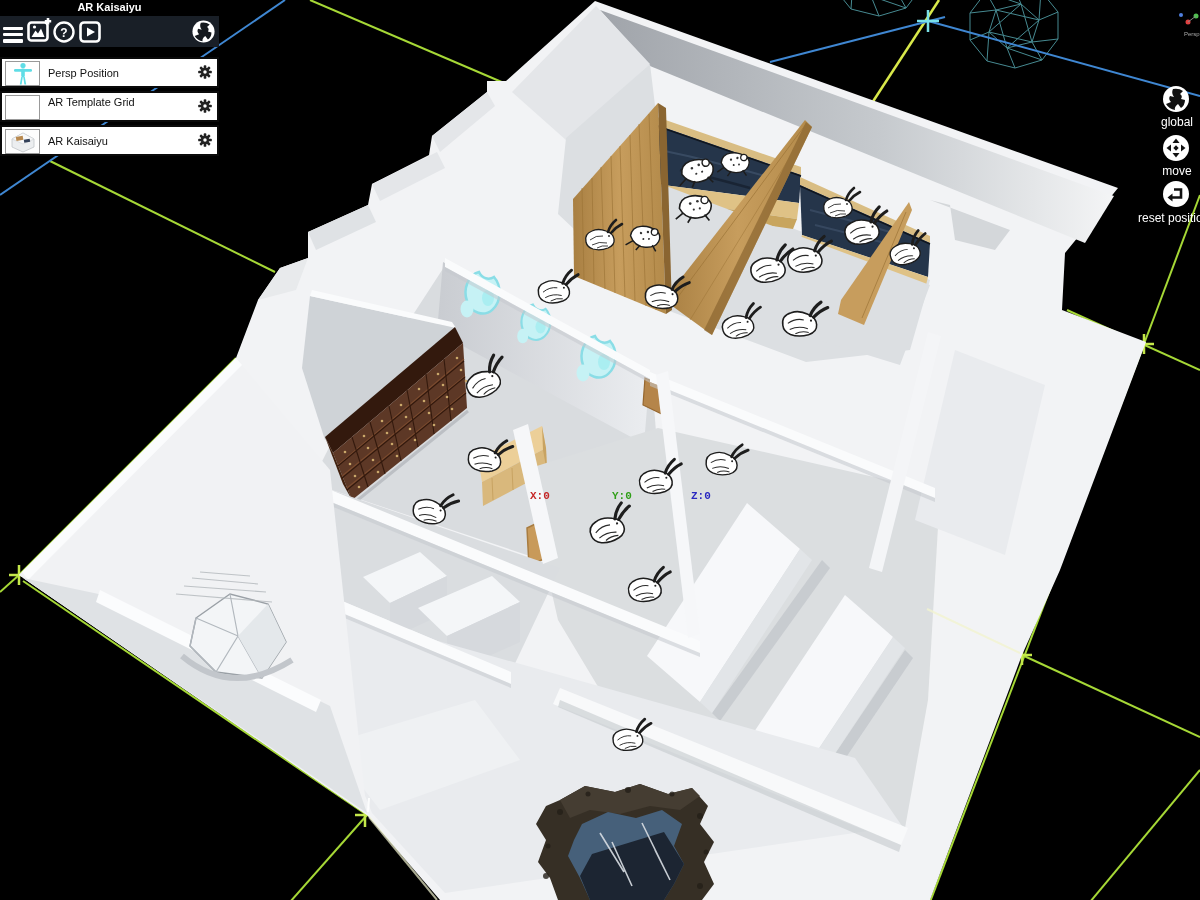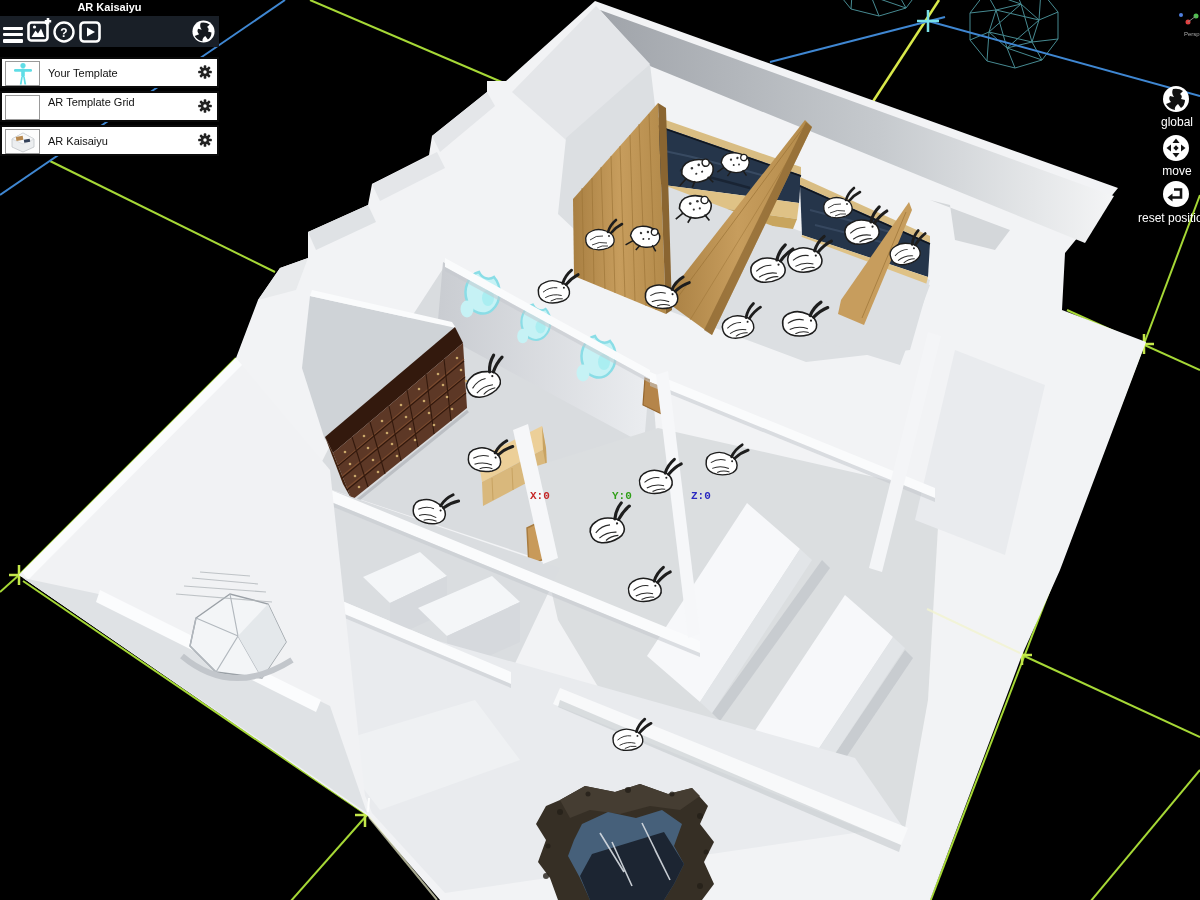--- a/index.html
+++ b/index.html
@@ -463,21 +463,21 @@
       <svg width="24" height="24" viewBox="0 0 24 24">
         <g fill="#5fdde6">
           <circle cx="12" cy="3.5" r="2.6"></circle>
           <rect x="10.2" y="6.5" width="3.6" height="8.5" rx="1"></rect>
           <rect x="3" y="7" width="18" height="2.8" rx="1.2"></rect>
           <polygon points="10.2,15 11.8,15 10.6,22.5 8.8,22.5"></polygon>
           <polygon points="12.2,15 13.8,15 15.2,22.5 13.4,22.5"></polygon>
         </g>
       </svg>
     </div>
-<div style="position:absolute;left:46px;top:0;height:27px;display:flex;align-items:center;font-size:11px;color:#111;">Your Template</div>
+<div style="position:absolute;left:46px;top:0;height:27px;display:flex;align-items:center;font-size:11px;color:#111;">Persp Position</div>
 <div style="position:absolute;right:5px;top:6px;"><svg width="14" height="14" viewBox="-8 -8 16 16">
         <g fill="#222">
           <g>
             <rect x="-1.5" y="-7.8" width="3" height="5" rx="1" transform="rotate(0)"></rect>
             <rect x="-1.5" y="-7.8" width="3" height="5" rx="1" transform="rotate(45)"></rect>
             <rect x="-1.5" y="-7.8" width="3" height="5" rx="1" transform="rotate(90)"></rect>
             <rect x="-1.5" y="-7.8" width="3" height="5" rx="1" transform="rotate(135)"></rect>
             <rect x="-1.5" y="-7.8" width="3" height="5" rx="1" transform="rotate(180)"></rect>
             <rect x="-1.5" y="-7.8" width="3" height="5" rx="1" transform="rotate(225)"></rect>
             <rect x="-1.5" y="-7.8" width="3" height="5" rx="1" transform="rotate(270)"></rect>

